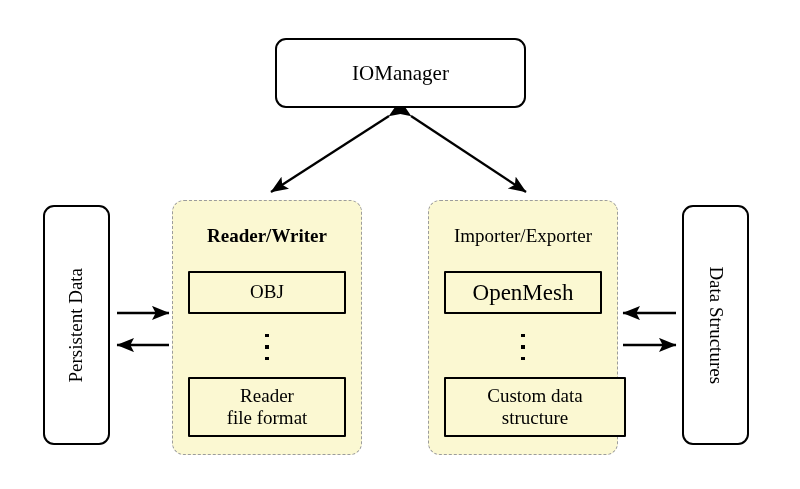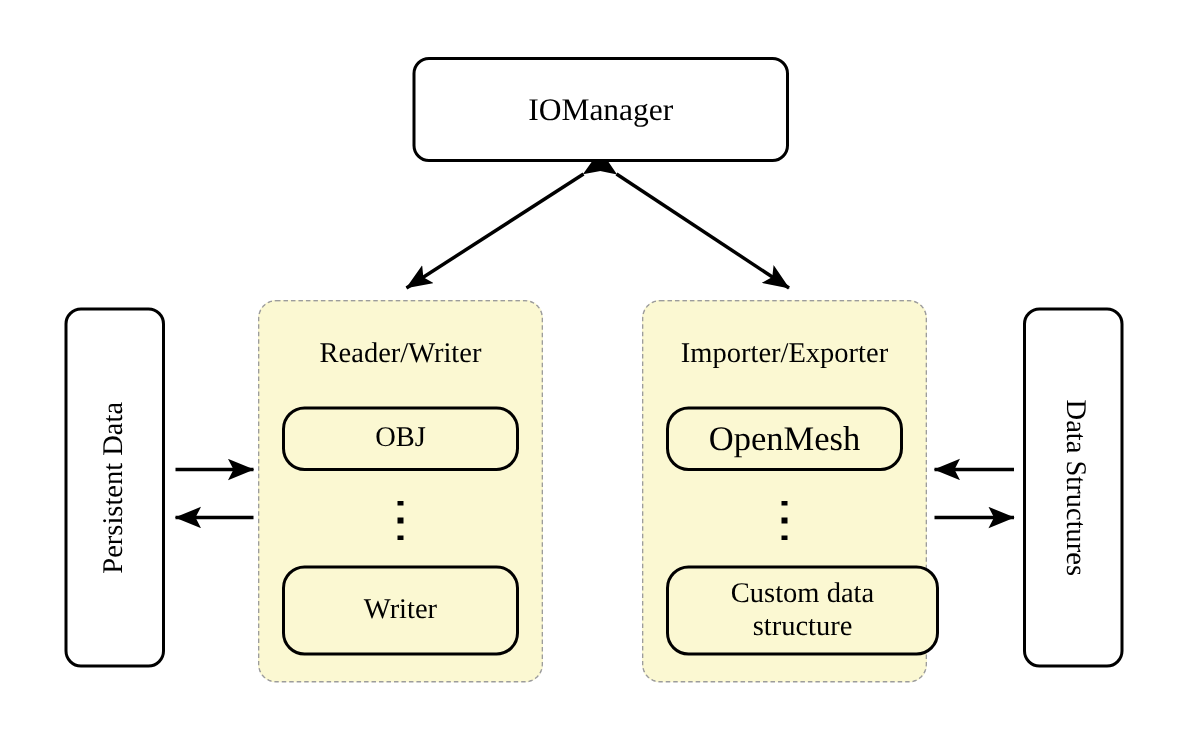--- a/index.html
+++ b/index.html
@@ -44,21 +44,21 @@
   .box-white {
     background: #ffffff;
     border: 2.6px solid #000000;
     border-radius: 11px;
   }
 
   
   .box-leaf {
     background: #fbf8d2;
     border: 2.6px solid #000000;
-    border-radius: 15px;
+    border-radius: 1px;
   }
 
   
   .container-group {
     position: absolute;
     box-sizing: border-box;
     background: #fbf8d2;
     border: 1.6px dashed #9c9c9c;
     border-radius: 12px;
   }
@@ -139,36 +139,37 @@
 
   <div id="persistent-data" class="node box-white">
     <span class="rot-left">Persistent Data</span>
   </div>
 
   <div id="data-structures" class="node box-white">
     <span class="rot-right">Data Structures</span>
   </div>
 
   <div id="group-reader" class="container-group">
-    <div class="group-title" style="top: 24px;">Reader/Writer</div>
+    <div class="group-title" style="top: 24px; font-weight: bold;">Reader/Writer</div>
   </div>
 
   <div id="obj-box" class="node box-leaf">
     <span>OBJ</span>
   </div>
 
   <div id="dots-left" class="vdots">
     <i></i>
     <i></i>
     <i></i>
   </div>
 
   <div id="custom-file-box" class="node box-leaf">
     <span>
-      <span>Writer</span><br>
+      <span>Reader</span><br>
+      <span>file format</span>
     </span>
   </div>
 
   <div id="group-importer" class="container-group">
     <div class="group-title" style="top: 24px;">Importer/Exporter</div>
   </div>
 
   <div id="openmesh-box" class="node box-leaf">
     <span>OpenMesh</span>
   </div>

